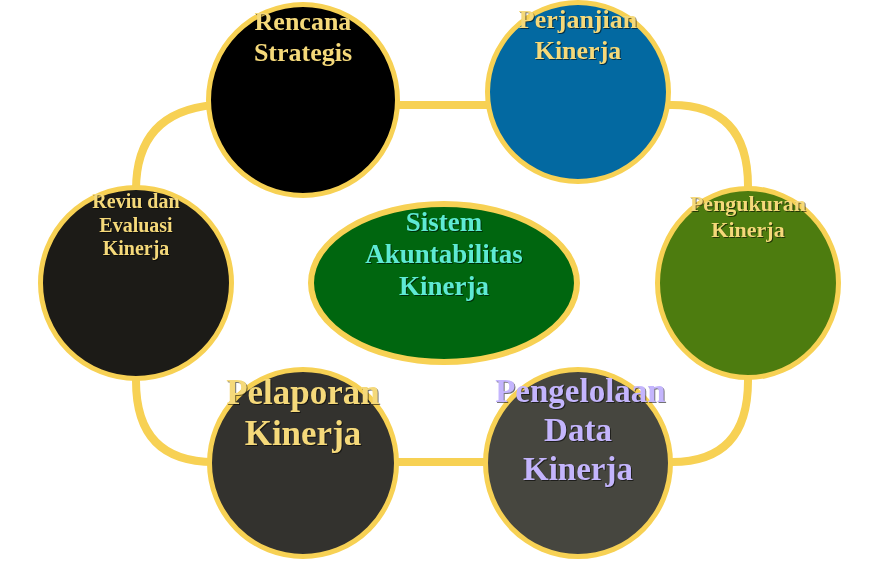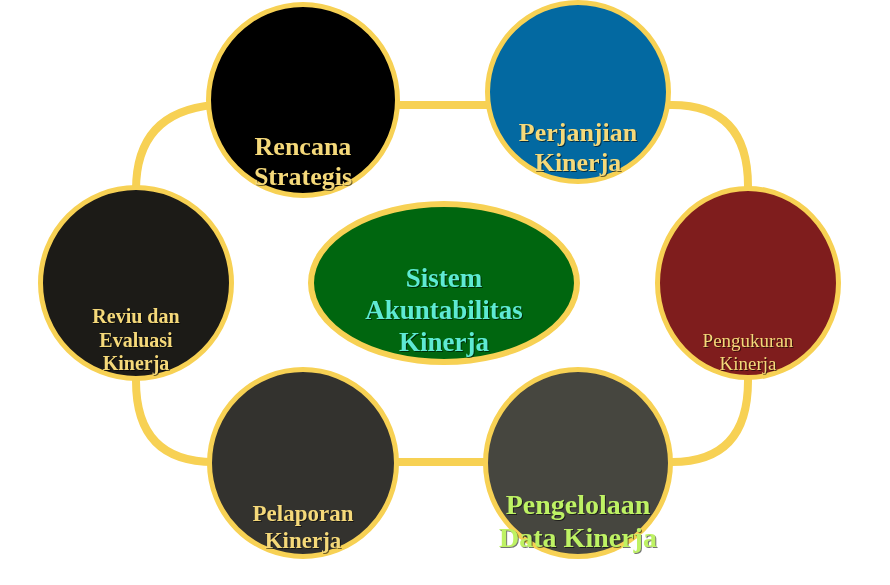--- a/index.html
+++ b/index.html
@@ -20,21 +20,21 @@
   #ring-svg {
     position: absolute;
     left: 0;
     top: 0;
     width: 890px;
     height: 585px;
   }
   .node {
     position: absolute;
     display: flex;
-    align-items: flex-end;
+    align-items: flex-start;
     justify-content: center;
     text-align: center;
     border-radius: 50%;
     box-sizing: border-box;
     line-height: 1.18;
     z-index: 5;
   }
   .node .node-label {
     display: block;
     width: 92%;
@@ -68,31 +68,31 @@
   <div class="node" style="left:206px; top:2px; width:194px; height:196px; background:#000000; border:5px solid #F7D154; color:#F5D97A; font-size:26px; font-weight:700;">
     <span class="node-label">Rencana
 Strategis</span>
   </div>
 
   <div class="node" style="left:485px; top:0px; width:186px; height:184px; background:#0369a1; border:5px solid #F7D154; color:#F5D97A; font-size:26px; font-weight:600;">
     <span class="node-label">Perjanjian
 Kinerja</span>
   </div>
 
-  <div class="node" style="left:655px; top:186px; width:186px; height:194px; background:#7f1d1d; border:5px solid #F7D154; color:#F5D97A; font-size:19px; font-weight:400;">
+  <div class="node" style="left:655px; top:186px; width:186px; height:194px; background:#4d7c0f; border:5px solid #F7D154; color:#F5D97A; font-size:22px; font-weight:700;">
     <span class="node-label">Pengukuran
 Kinerja</span>
   </div>
 
-  <div class="node" style="left:483px; top:367px; width:190px; height:192px; background:#46463F; border:5px solid #F7D154; color:#bef264; font-size:28px; font-weight:600;">
+  <div class="node" style="left:483px; top:367px; width:190px; height:192px; background:#46463F; border:5px solid #F7D154; color:#c4b5fd; font-size:33px; font-weight:600;">
     <span class="node-label">Pengelolaan
 Data Kinerja</span>
   </div>
 
-  <div class="node" style="left:207px; top:367px; width:192px; height:192px; background:#33322E; border:5px solid #F7D154; color:#F5D97A; font-size:23px; font-weight:600;">
+  <div class="node" style="left:207px; top:367px; width:192px; height:192px; background:#33322E; border:5px solid #F7D154; color:#F5D97A; font-size:35px; font-weight:600;">
     <span class="node-label">Pelaporan
 Kinerja</span>
   </div>
 
   <div class="node" style="left:38px; top:185px; width:196px; height:196px; background:#1C1B17; border:5px solid #F7D154; color:#F5D97A; font-size:20px; font-weight:700;">
     <span class="node-label">Reviu dan
 Evaluasi
 Kinerja</span>
   </div>
 

